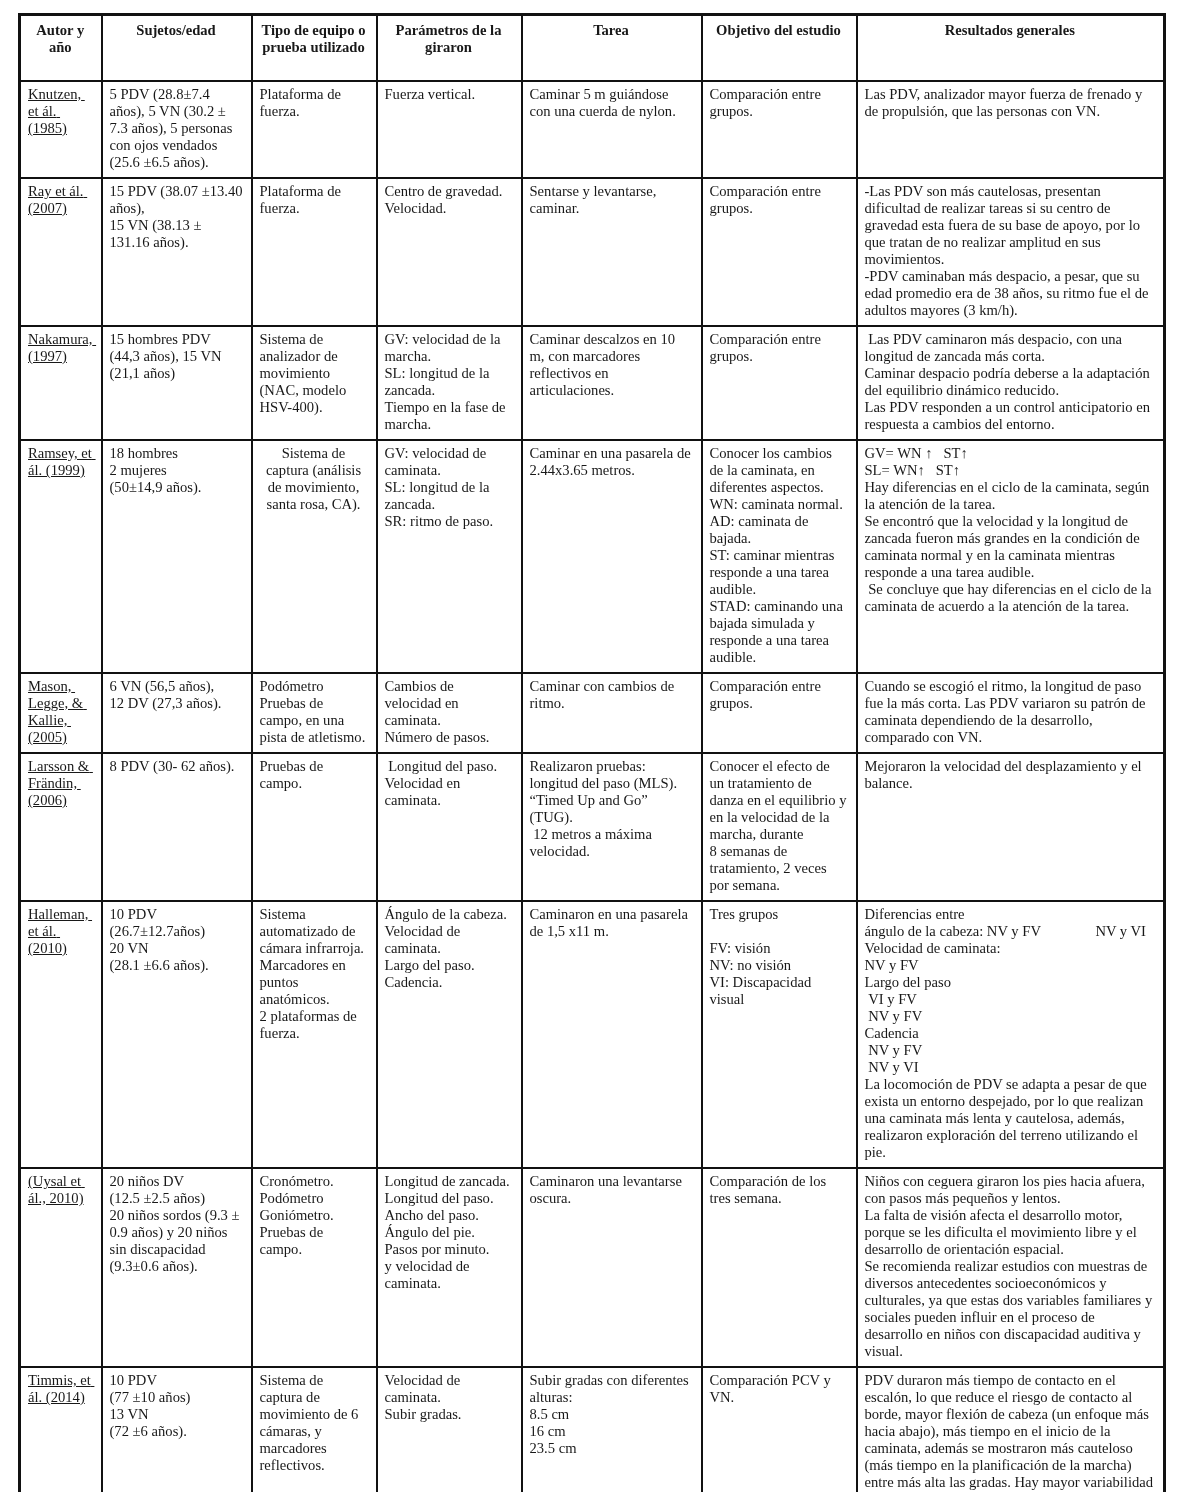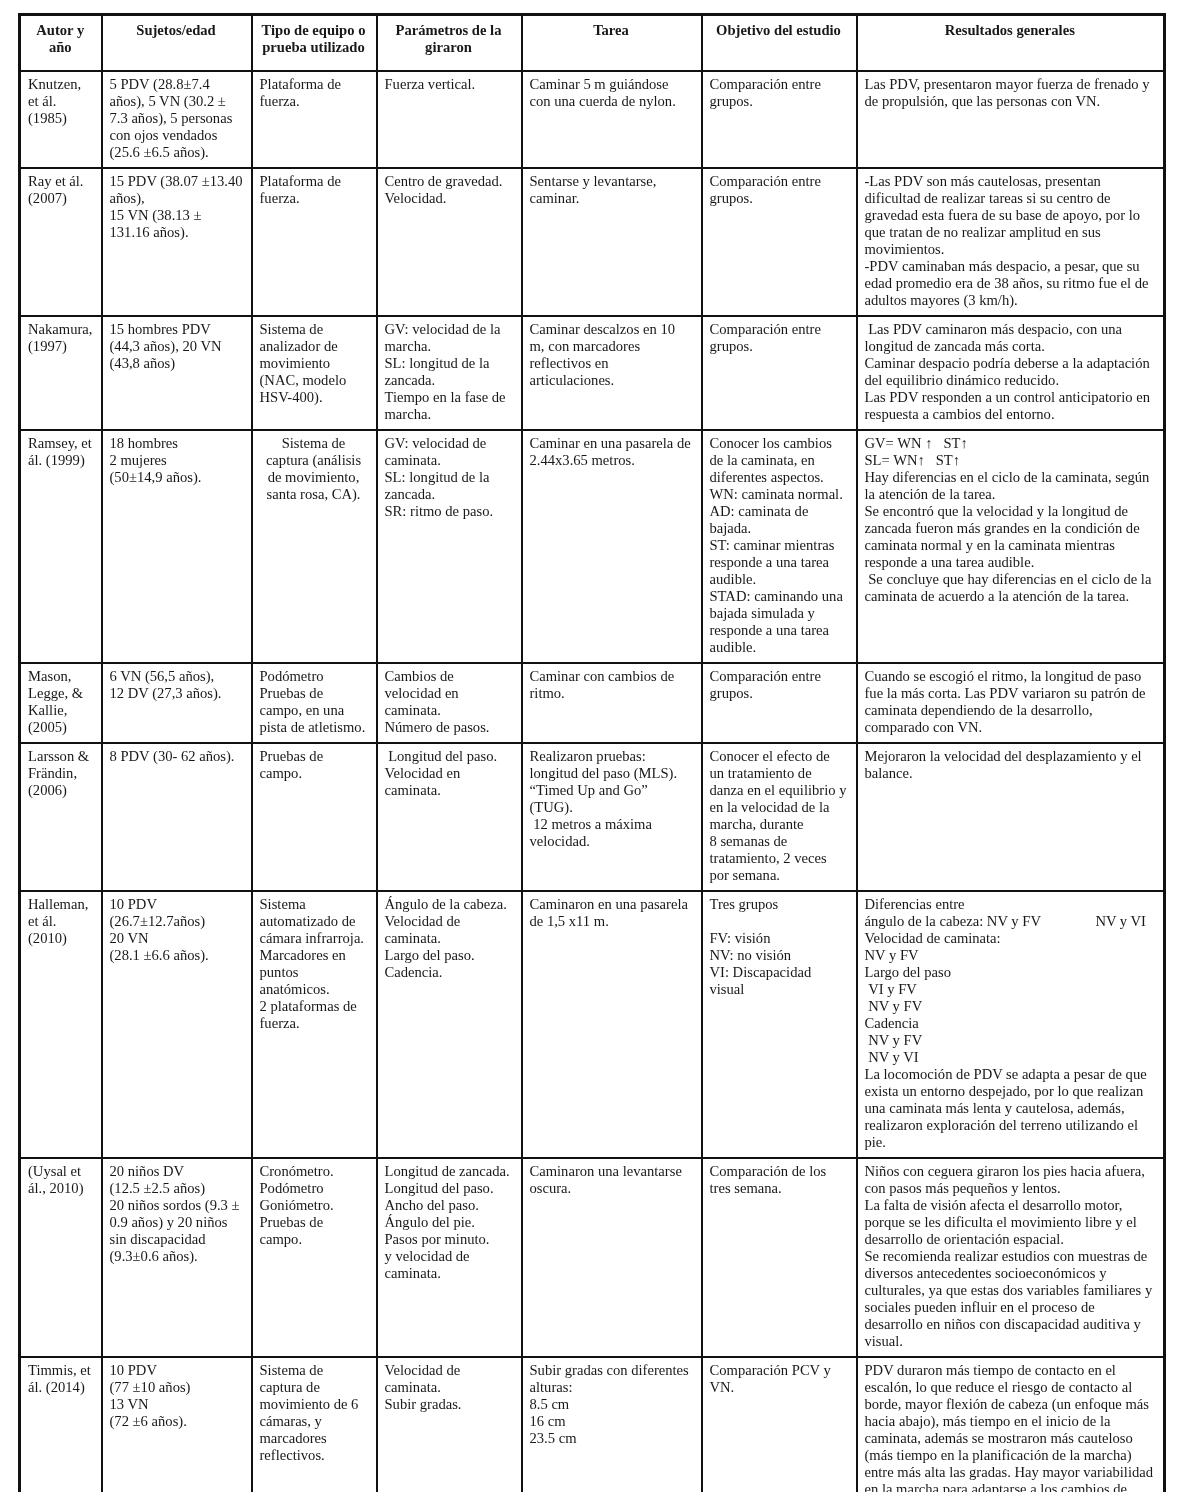--- a/index.html
+++ b/index.html
@@ -19,23 +19,23 @@
     font-size: 14.6px;
     line-height: 17px;
     color: #181818;
     white-space: pre-wrap;
     overflow-wrap: break-word;
   }
   table.studies th {
     text-align: center;
     font-weight: bold;
     padding-top: 6px;
-    padding-bottom: 14px;
+    padding-bottom: 24px;
   }
-  td.c-author { color: #4f81bd; }
+  td.c-author { color: #4f81bd; text-decoration: underline; }
   td.ta-center { text-align: center; }
 </style>
 </head>
 <body>
 
 <div class="page">
   <table class="studies">
     <colgroup>
       <col style="width:82px">
         <col style="width:150px">
@@ -57,37 +57,37 @@
       </tr>
     </thead>
     <tbody>
       <tr>
         <td class="c-author">Knutzen, et ál. (1985)</td>
         <td>5 PDV (28.8±7.4 años), 5 VN (30.2 ± 7.3 años), 5 personas con ojos vendados (25.6 ±6.5 años).</td>
         <td>Plataforma de fuerza.</td>
         <td>Fuerza vertical.</td>
         <td>Caminar 5 m guiándose con una cuerda de nylon.</td>
         <td>Comparación entre grupos.</td>
-        <td>Las PDV, presentaron mayor fuerza de frenado y de propulsión, que las personas con VN.</td>
+        <td>Las PDV, analizador mayor fuerza de frenado y de propulsión, que las personas con VN.</td>
       </tr>
       <tr>
         <td class="c-author">Ray et ál. (2007)</td>
         <td>15 PDV (38.07 ±13.40 años),
 15 VN (38.13 ± 131.16 años).</td>
         <td>Plataforma de fuerza.</td>
         <td>Centro de gravedad.
 Velocidad.</td>
         <td>Sentarse y levantarse, caminar.</td>
         <td>Comparación entre grupos.</td>
         <td>-Las PDV son más cautelosas, presentan dificultad de realizar tareas si su centro de gravedad esta fuera de su base de apoyo, por lo que tratan de no realizar amplitud en sus movimientos.
 -PDV caminaban más despacio, a pesar, que su edad promedio era de 38 años, su ritmo fue el de adultos mayores (3 km/h).</td>
       </tr>
       <tr>
         <td class="c-author">Nakamura, (1997)</td>
-        <td>15 hombres PDV (44,3 años), 20 VN (43,8 años)</td>
+        <td>15 hombres PDV (44,3 años), 15 VN (21,1 años)</td>
         <td>Sistema de analizador de movimiento (NAC, modelo HSV-400).</td>
         <td>GV: velocidad de la marcha.
 SL: longitud de la zancada.
 Tiempo en la fase de marcha.</td>
         <td>Caminar descalzos en 10 m, con marcadores reflectivos en articulaciones.</td>
         <td>Comparación entre grupos.</td>
         <td> Las PDV caminaron más despacio, con una longitud de zancada más corta.
 Caminar despacio podría deberse a la adaptación del equilibrio dinámico reducido.
 Las PDV responden a un control anticipatorio en respuesta a cambios del entorno.</td>
       </tr>

